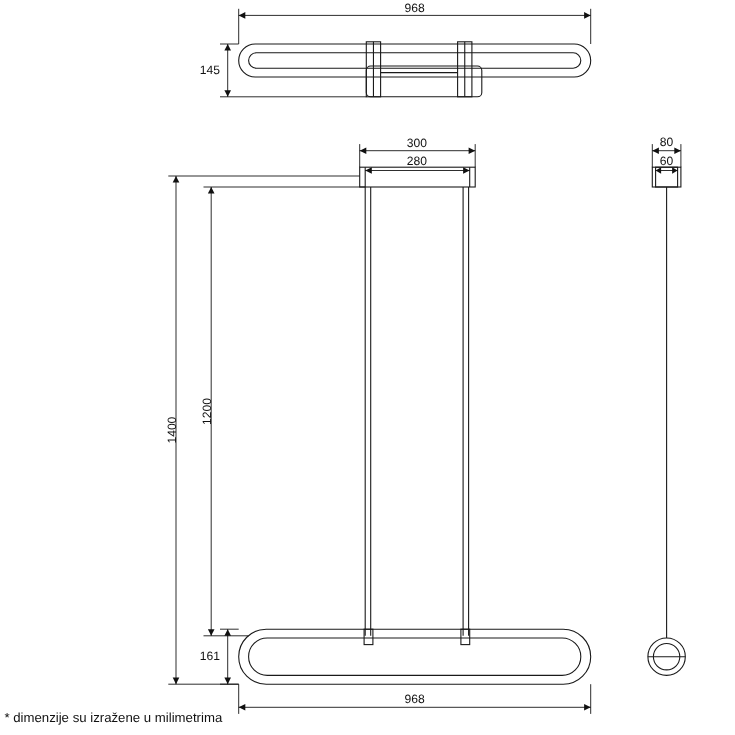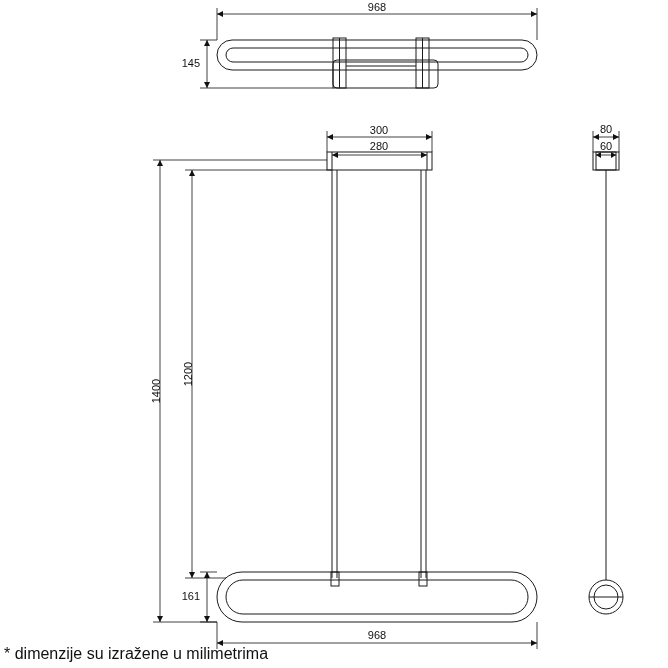--- a/index.html
+++ b/index.html
@@ -1,20 +1,20 @@
 <!DOCTYPE html>
 <html><head>
 <meta charset="utf-8">
 <style>
   html,body{margin:0;padding:0;background:#ffffff;}
   body{width:668px;height:668px;font-family:"Liberation Sans",sans-serif;color:#1a1a1a;overflow:hidden;}
   #sheet{position:relative;width:668px;height:524px;padding-left:40px;}
   svg{display:block;}
   .dim-text{font-family:"Liberation Sans",sans-serif;font-size:11px;fill:#111;}
-  .footnote{position:absolute;left:4px;top:645px;font-size:16px;color:#111;}
+  .footnote{position:absolute;left:4px;top:645px;font-size:12px;color:#111;}
 </style>
 </head>
 <body>
 
 <div id="sheet">
 
   <svg width="668" height="668" viewBox="0 0 668 668">
 
     <g fill="none" stroke="#1a1a1a" stroke-width="1">
 

